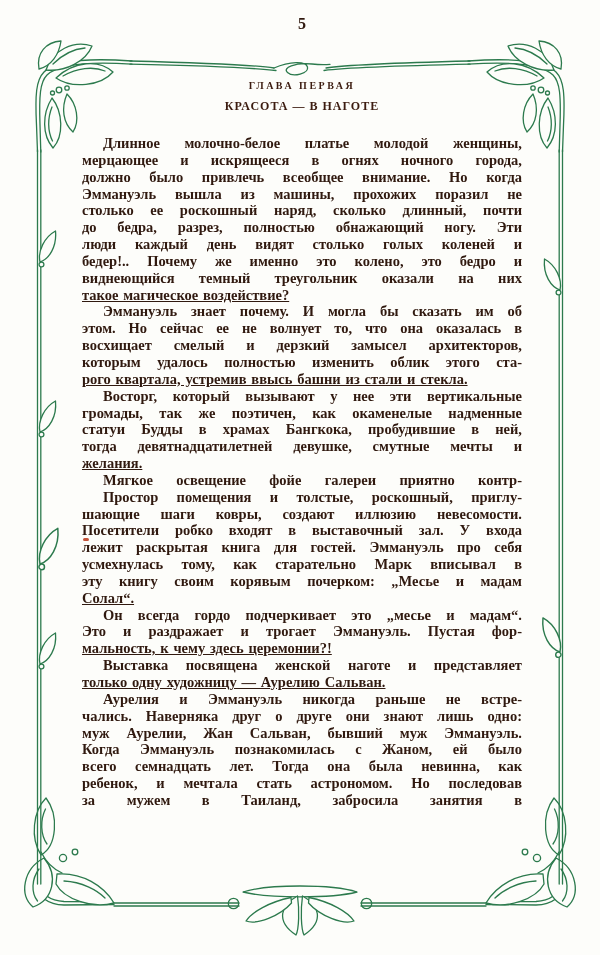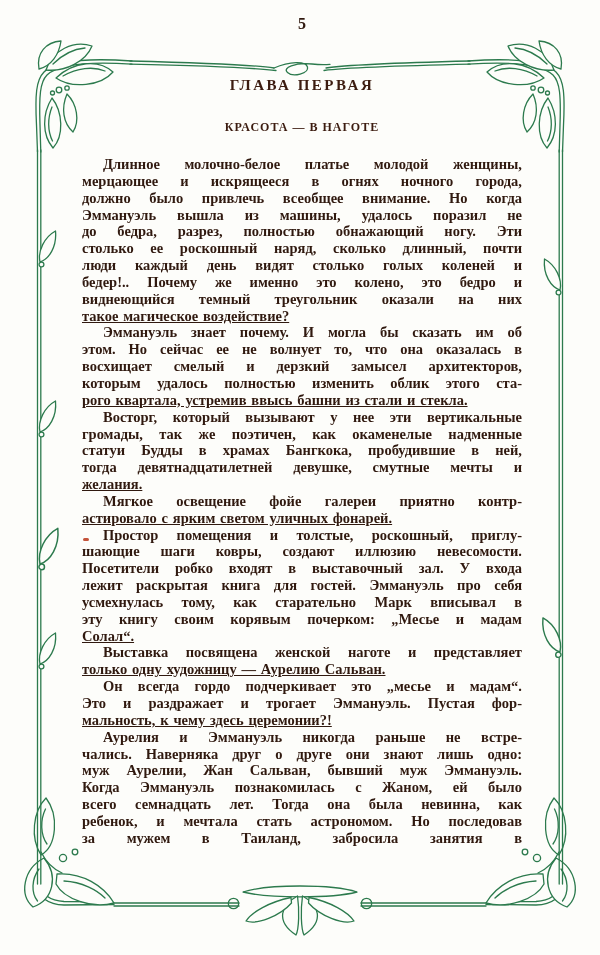--- a/index.html
+++ b/index.html
@@ -31,22 +31,22 @@
     fill: none;
     stroke-linecap: round;
     stroke-linejoin: round;
   }
   svg.frame .lf { fill: var(--paper, #fdfdfa); }
   .content {
     position: absolute; left: 82px; top: 78px; width: 440px;
     color: var(--ink, #30190f);
   }
   h1.chapter {
-    margin: 0 0 25px 0;
-    font-size: 15px; line-height: 15px; font-weight: 700;
+    margin: 0 0 4px 0;
+    font-size: 10px; line-height: 15px; font-weight: 700;
     text-align: center; letter-spacing: 2.5px;
     color: var(--hink, #3c1c10);
   }
   h2.title {
     margin: 0 0 19px 0;
     font-size: 12px; line-height: 19px; font-weight: 700;
     text-align: center; letter-spacing: 1px;
     color: var(--hink, #3c1c10);
   }
   .body {
@@ -154,23 +154,23 @@
   </svg>
 
   <div class="content">
     <h1 class="chapter">ГЛАВА ПЕРВАЯ</h1>
     <h2 class="title">КРАСОТА — В НАГОТЕ</h2>
     <div class="body">
         <div class="para">
           <div class="line first">Длинное молочно-белое платье молодой женщины,</div>
           <div class="line">мерцающее и искрящееся в огнях ночного города,</div>
           <div class="line">должно было привлечь всеобщее внимание. Но когда</div>
-          <div class="line">Эммануэль вышла из машины, удалось поразил не</div>
+          <div class="line">Эммануэль вышла из машины, прохожих поразил не</div>
+          <div class="line">столько ее роскошный наряд, сколько длинный, почти</div>
           <div class="line">до бедра, разрез, полностью обнажающий ногу. Эти</div>
-          <div class="line">столько ее роскошный наряд, сколько длинный, почти</div>
           <div class="line">люди каждый день видят столько голых коленей и</div>
           <div class="line">бедер!.. Почему же именно это колено, это бедро и</div>
           <div class="line">виднеющийся темный треугольник оказали на них</div>
           <div class="line lastl">такое магическое воздействие?</div>
         </div>
         <div class="para">
           <div class="line first">Эммануэль знает почему. И могла бы сказать им об</div>
           <div class="line">этом. Но сейчас ее не волнует то, что она оказалась в</div>
           <div class="line">восхищает смелый и дерзкий замысел архитекторов,</div>
           <div class="line">которым удалось полностью изменить облик этого ста-</div>
@@ -178,39 +178,38 @@
         </div>
         <div class="para">
           <div class="line first">Восторг, который вызывают у нее эти вертикальные</div>
           <div class="line">громады, так же поэтичен, как окаменелые надменные</div>
           <div class="line">статуи Будды в храмах Бангкока, пробудившие в ней,</div>
           <div class="line">тогда девятнадцатилетней девушке, смутные мечты и</div>
           <div class="line lastl">желания.</div>
         </div>
         <div class="para">
           <div class="line first">Мягкое освещение фойе галереи приятно контр-</div>
-          <div class="line lastl">астировало с ярким светом уличных фонарей.</div>
         </div>
         <div class="para">
           <div class="line first">Простор помещения и толстые, роскошный, приглу-</div>
           <div class="line">шающие шаги ковры, создают иллюзию невесомости.</div>
           <div class="line">Посетители робко входят в выставочный зал. У входа</div>
           <div class="line">лежит раскрытая книга для гостей. Эммануэль про себя</div>
           <div class="line">усмехнулась тому, как старательно Марк вписывал в</div>
           <div class="line">эту книгу своим корявым почерком: „Месье и мадам</div>
           <div class="line lastl">Солал“.</div>
         </div>
         <div class="para">
-          <div class="line first">Выставка посвящена женской наготе и представляет</div>
-          <div class="line lastl">только одну художницу — Аурелию Сальван.</div>
-        </div>
-        <div class="para">
           <div class="line first">Он всегда гордо подчеркивает это „месье и мадам“.</div>
           <div class="line">Это и раздражает и трогает Эммануэль. Пустая фор-</div>
           <div class="line lastl">мальность, к чему здесь церемонии?!</div>
+        </div>
+        <div class="para">
+          <div class="line first">Выставка посвящена женской наготе и представляет</div>
+          <div class="line lastl">только одну художницу — Аурелию Сальван.</div>
         </div>
         <div class="para">
           <div class="line first">Аурелия и Эммануэль никогда раньше не встре-</div>
           <div class="line">чались. Наверняка друг о друге они знают лишь одно:</div>
           <div class="line">муж Аурелии, Жан Сальван, бывший муж Эммануэль.</div>
           <div class="line">Когда Эммануэль познакомилась с Жаном, ей было</div>
           <div class="line">всего семнадцать лет. Тогда она была невинна, как</div>
           <div class="line">ребенок, и мечтала стать астрономом. Но последовав</div>
           <div class="line">за мужем в Таиланд, забросила занятия в</div>
         </div>

